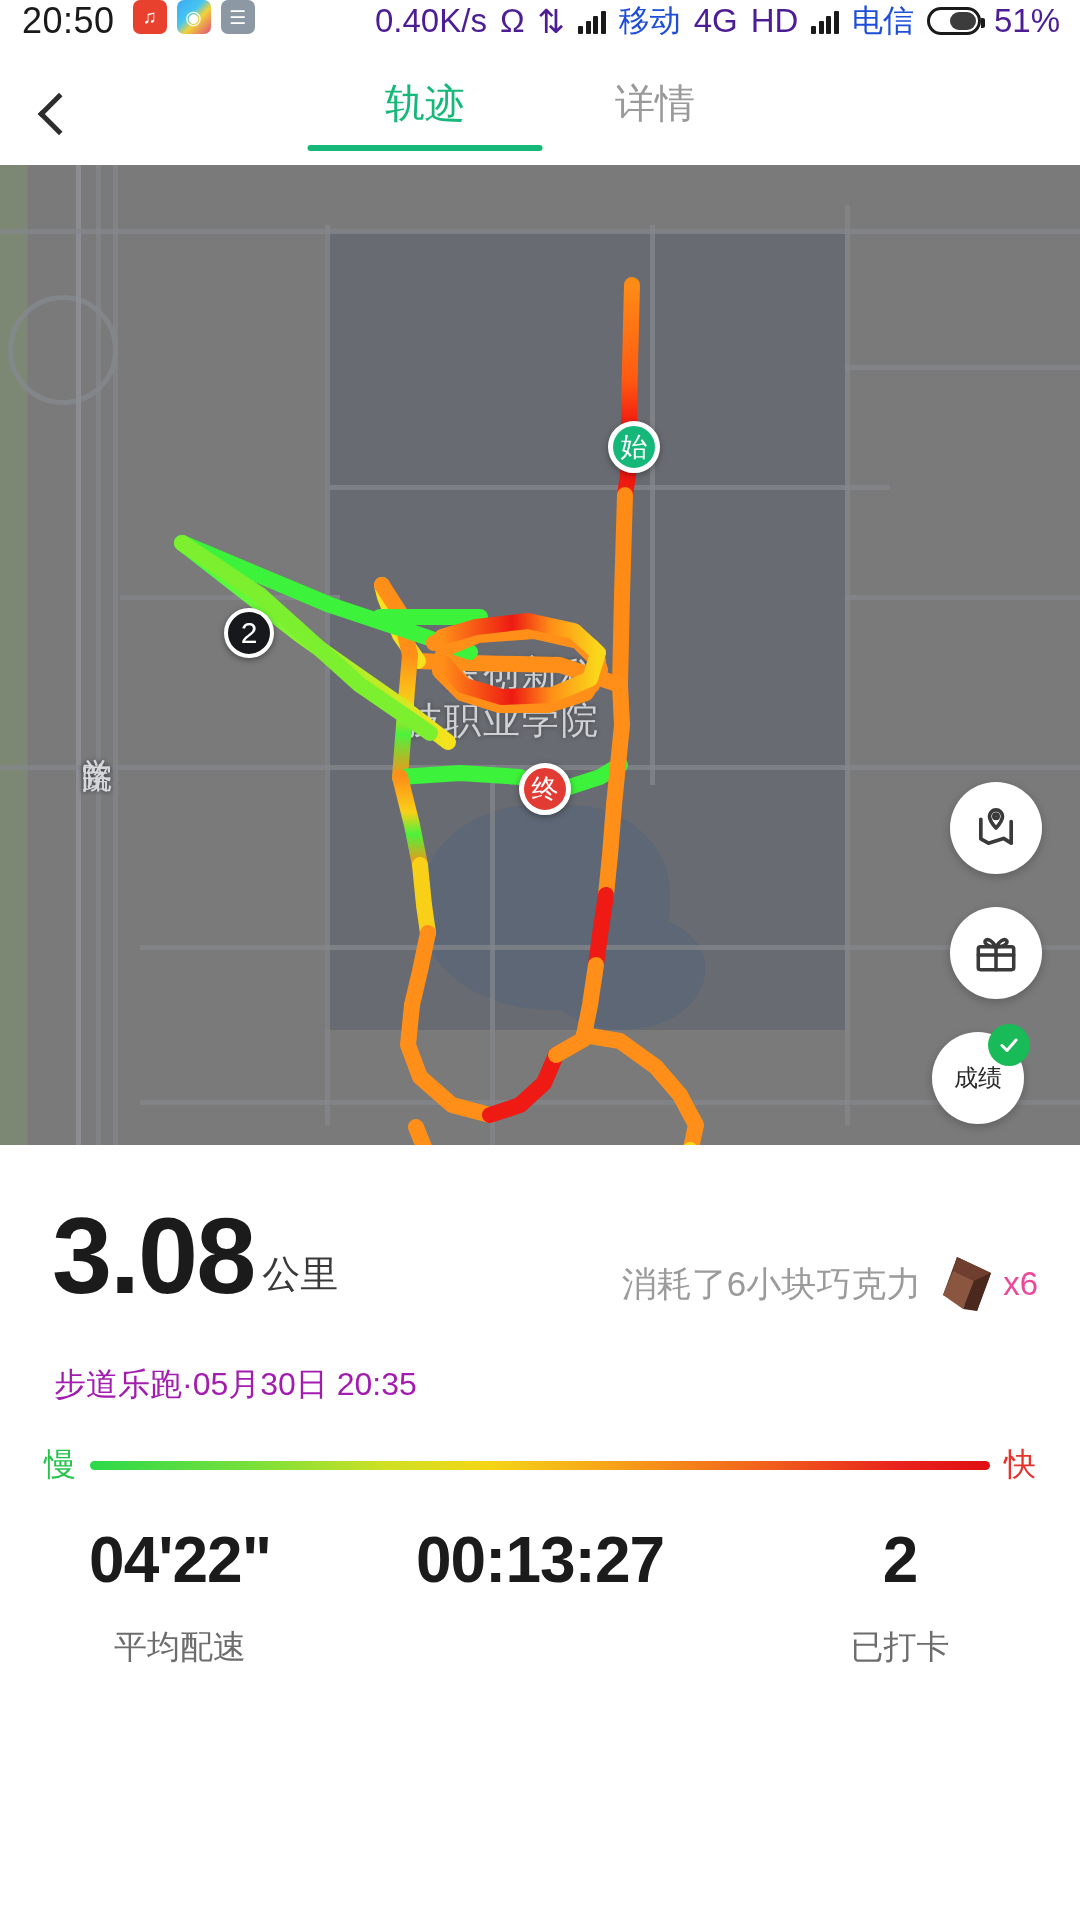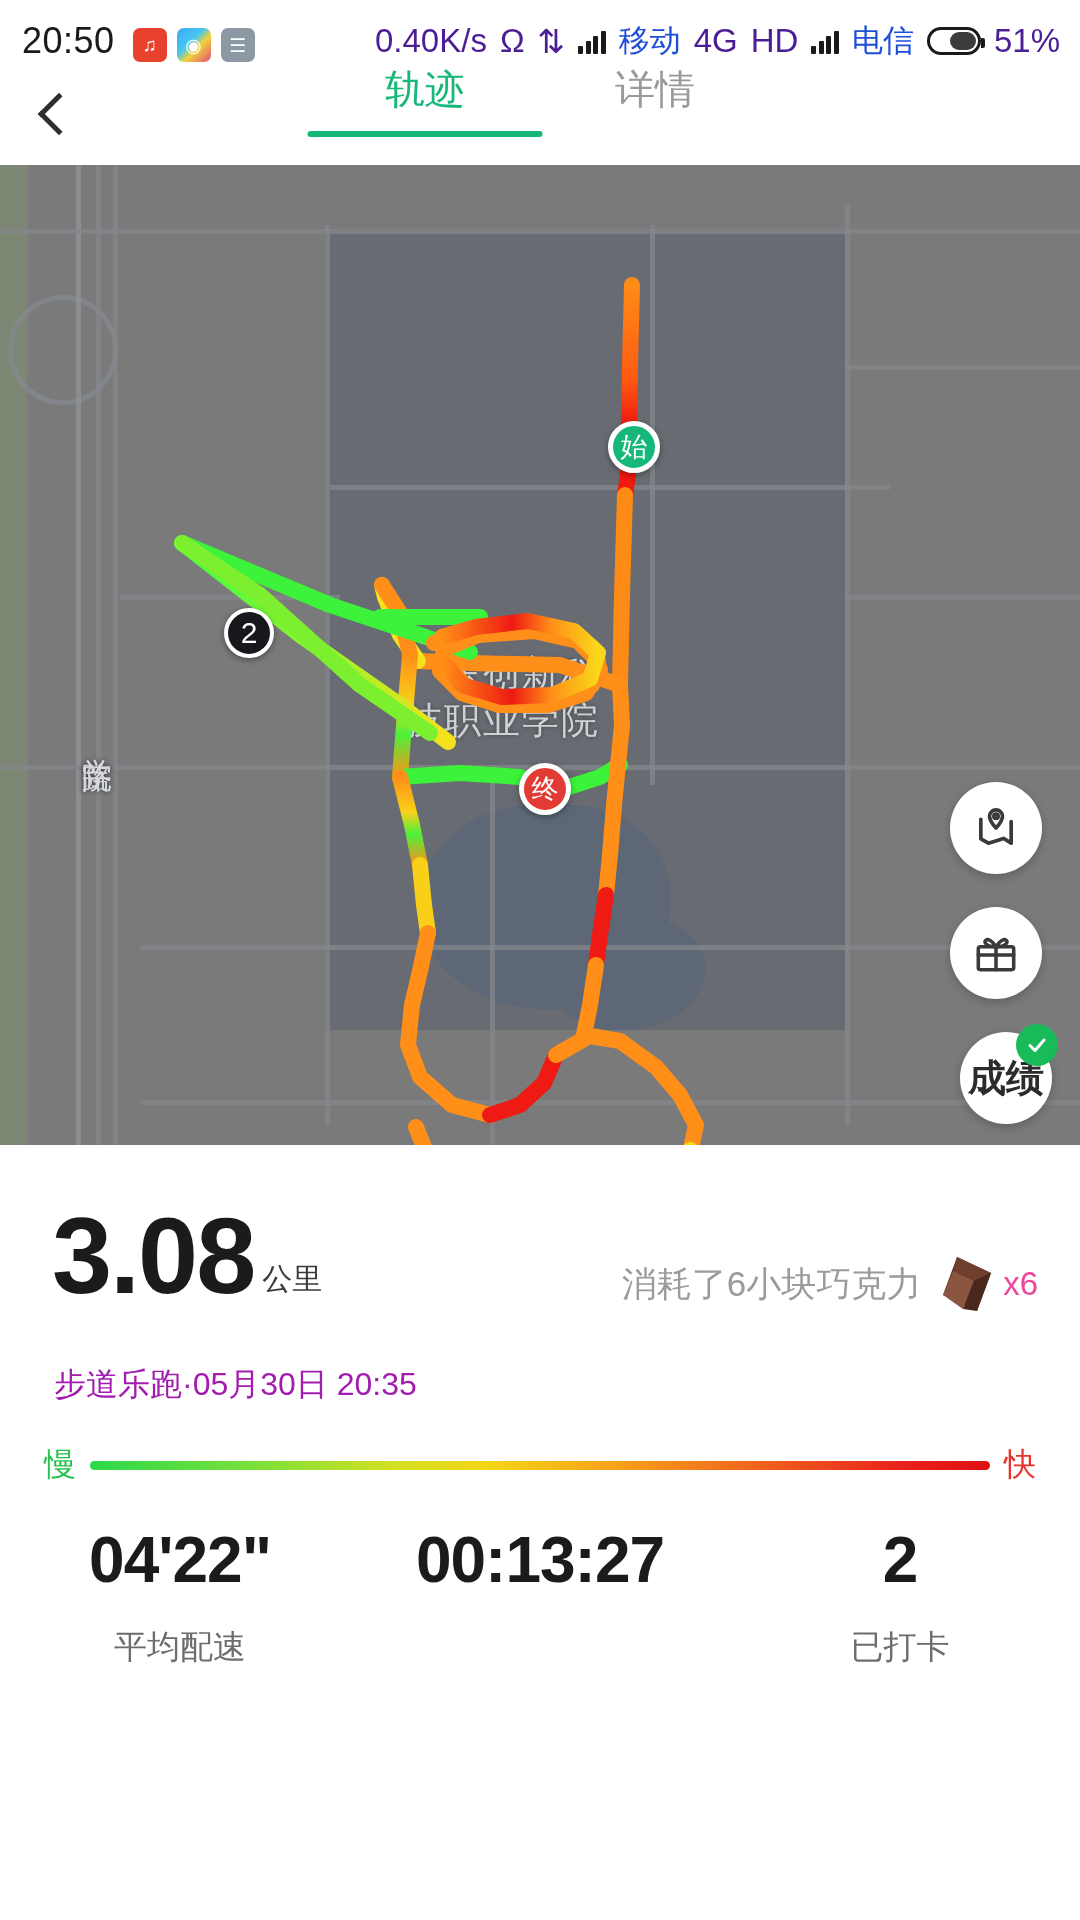--- a/index.html
+++ b/index.html
@@ -1,21 +1,21 @@
 <!DOCTYPE html>
 <html><head>
 <meta charset="utf-8">
 <style>
   * { margin:0; padding:0; box-sizing:border-box; }
   html,body { width:1080px; height:1920px; background:#fff;
     font-family:"Liberation Sans","DejaVu Sans",sans-serif; overflow:hidden; }
 
   
   .statusbar{ position:absolute; left:0; top:0; width:1080px; height:62px;
-    display:flex; align-items:flex-end; background:#fff; color:#1a1a1a; }
+    display:flex; align-items:flex-start; background:#fff; color:#1a1a1a; }
   .sb-time{ font-size:36px; font-weight:400; margin-left:22px; letter-spacing:.5px; }
   .sb-appicons{ display:flex; align-items:center; gap:10px; margin-left:18px; }
   .appicon{ width:34px; height:34px; border-radius:7px; display:flex;
     align-items:center; justify-content:center; font-size:19px; color:#fff; }
   .ai-music{ background:#e8422e; }
   .ai-photo{ background:linear-gradient(135deg,#3da9f5 0%,#46c6f0 40%,#f2d23a 60%,#e24b78 100%); }
   .ai-doc{ background:#8c98a4; }
   .sb-right{ display:flex; align-items:center; gap:13px; margin-left:auto; margin-right:20px; }
   .sb-txt{ font-size:33px; color:#4c1d95; white-space:nowrap; }
   .sb-cn{ font-size:31px; color:#1d4ed8; }
@@ -31,21 +31,21 @@
     border-radius:9px; margin-left:auto; margin-right:2px; }
 
   
   .navbar{ position:absolute; left:0; top:62px; width:1080px; height:103px;
     background:#fff; display:flex; align-items:center; }
   .back-btn{ width:110px; height:103px; display:flex; align-items:center;
     justify-content:center; }
   .chev{ width:30px; height:30px; border-left:5px solid #2e2e2e;
     border-bottom:5px solid #2e2e2e; transform:rotate(45deg); margin-left:8px; }
   .tabs{ position:absolute; left:0; top:0; width:1080px; height:103px;
-    display:flex; align-items:flex-start; justify-content:center; gap:150px;
+    display:flex; align-items:center; justify-content:center; gap:150px;
     pointer-events:none; }
   .tab{ position:relative; padding-bottom:20px; pointer-events:auto; }
   .tab span{ font-size:40px; color:#9a9a9a; }
   .tab.active span{ color:#15b878; }
   .tab.active::after{ content:""; position:absolute; left:50%; bottom:0;
     transform:translateX(-50%); width:235px; height:6px; background:#15b878;
     border-radius:3px; }
 
   
   .map{ position:absolute; left:0; top:165px; width:1080px; height:980px;
@@ -84,39 +84,39 @@
   .numpin{ position:absolute; width:50px; height:50px; border-radius:50%;
     background:#16181c; border:4px solid #fff; color:#fff; font-size:30px;
     display:flex; align-items:center; justify-content:center;
     box-shadow:0 2px 6px rgba(0,0,0,.4); }
   .np-2{ left:224px; top:443px; }
 
   .mapctrl{ position:absolute; right:38px; width:92px; height:92px;
     border-radius:50%; background:#fff; display:flex; align-items:center;
     justify-content:center; box-shadow:0 3px 10px rgba(0,0,0,.22); }
   .mc-1{ top:617px; } .mc-2{ top:742px; }
-  .mc-score{ position:absolute; right:28px; top:867px; width:92px; height:92px;
+  .mc-score{ position:absolute; right:56px; top:867px; width:92px; height:92px;
     border-radius:50%; background:#fff; display:flex; align-items:center;
     justify-content:center; box-shadow:0 3px 10px rgba(0,0,0,.22);
-    font-size:38px; color:#2b2b2b; font-weight:700; }
+    font-size:24px; color:#2b2b2b; font-weight:400; }
   .badge-check{ position:absolute; right:-6px; top:-8px; width:42px; height:42px;
     border-radius:50%; background:#18bb57; display:flex; align-items:center;
     justify-content:center; }
   .amap{ position:absolute; left:18px; bottom:10px; font-size:40px;
     font-weight:700; color:#3f8ae0; letter-spacing:3px;
     -webkit-text-stroke:2px #eef3fb; }
 
   
   .panel{ position:absolute; left:0; top:1145px; width:1080px; height:775px;
     background:#fff;padding-left:46px; }
   .row-dist{ position:absolute; left:0; top:60px; width:1080px; height:140px; }
   .dist{ position:absolute; left:52px; top:0; display:flex; align-items:flex-end; }
   .dist-num{ font-size:108px; font-weight:700; color:#1b1b1b; line-height:.95;
     letter-spacing:-2px; font-family:"Liberation Sans Narrow","Liberation Sans",sans-serif; }
-  .dist-unit{ font-size:30px; color:#3a3a3a; margin-left:8px; margin-bottom:8px; }
+  .dist-unit{ font-size:38px; color:#3a3a3a; margin-left:8px; margin-bottom:8px; }
   .choc{ position:absolute; right:42px; top:48px; display:flex; align-items:center; }
   .choc-txt{ font-size:35px; color:#9b9b9b; }
   .choc-ico{ width:70px; height:62px; margin:0 2px 0 10px; position:relative; }
   .choc-x{ font-size:33px; color:#ec4899; }
   .dateline{ position:absolute; left:54px; top:218px; font-size:32px; color:#a21caf; }
 
   .gradwrap{ position:absolute; left:44px; top:300px; width:992px; height:40px;
     display:flex; align-items:center; }
   .g-slow{ font-size:32px; color:#27c24c; margin-right:14px; }
   .g-fast{ font-size:32px; color:#e8332a; margin-left:14px; }

